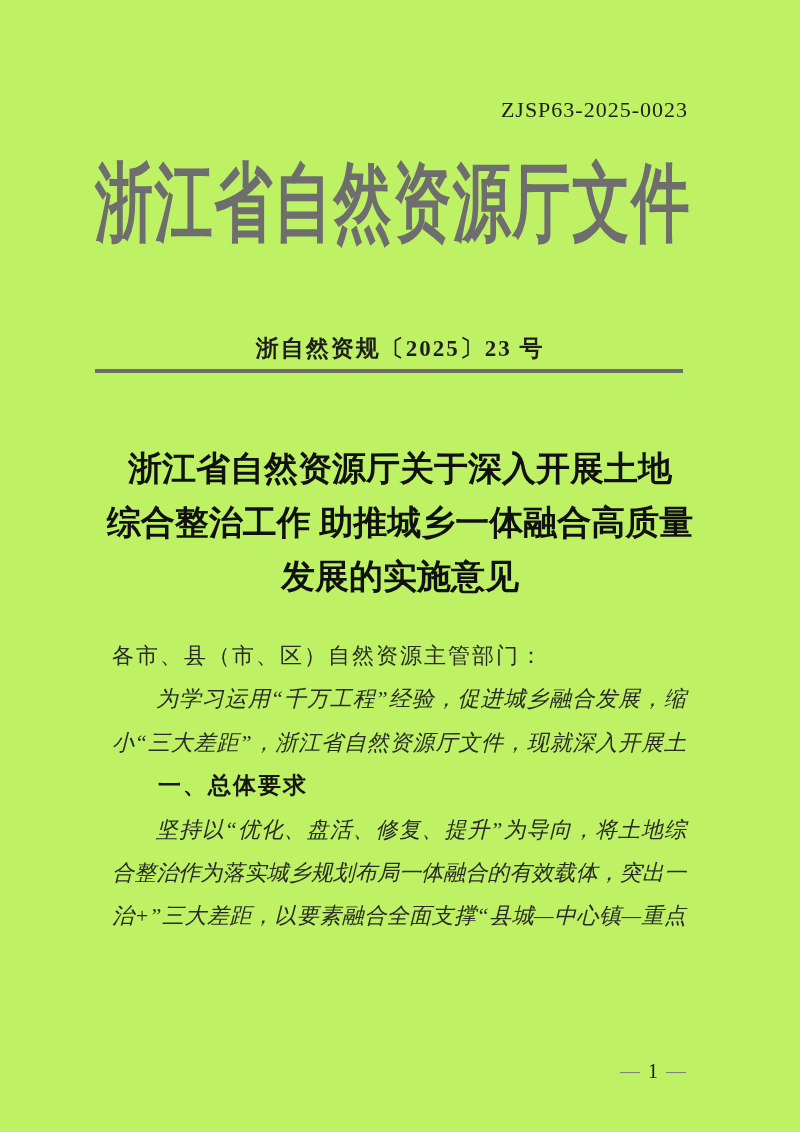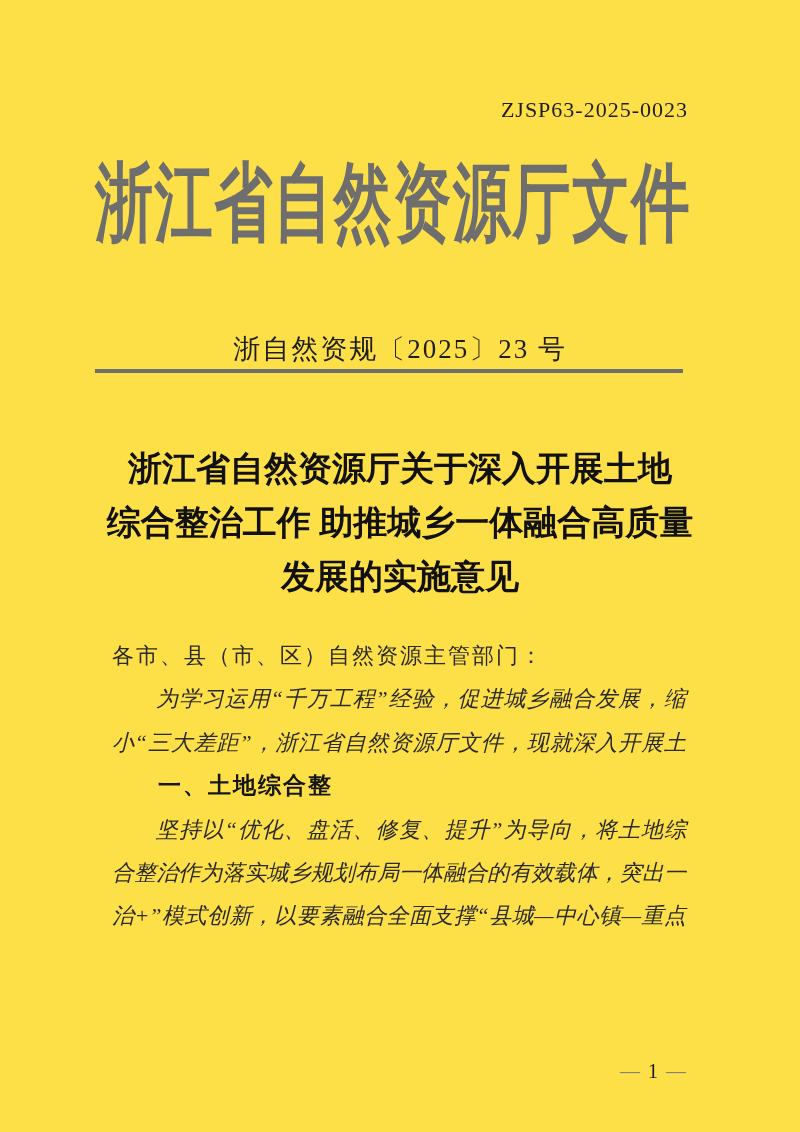--- a/index.html
+++ b/index.html
@@ -4,21 +4,21 @@
 <style>
   html, body {
     margin: 0;
     padding: 0;
     background: #ffffff;
   }
   .page {
     position: relative;
     width: 800px;
     height: 1132px;
-    background: #fde047;
+    background: #bef264;
     overflow: hidden;
     font-family: "Liberation Serif", "DejaVu Serif", serif;
     color: #222222;
   }
   
   .doc-code {
     position: absolute;
     top: 97px;
     right: 112px;
     font-size: 22px;
@@ -46,25 +46,26 @@
     white-space: nowrap;
     letter-spacing: 0.5px;
   }
   
   .doc-number {
     position: absolute;
     left: 100px;
     width: 600px;
     top: 332px;
     text-align: center;
-    font-size: 27px;
+    font-size: 23px;
     letter-spacing: 2px;
     color: #1e1e1e;
     line-height: 34px;
     white-space: nowrap;
+    font-weight: bold;
   }
   
   .divider {
     position: absolute;
     left: 95px;
     top: 369px;
     width: 588px;
     height: 4px;
     background: #6e6e6e;
   }
@@ -151,23 +152,23 @@
   <div class="doc-title">
     <div class="title-line">浙江省自然资源厅关于深入开展土地</div>
     <div class="title-line">综合整治工作 助推城乡一体融合高质量</div>
     <div class="title-line">发展的实施意见</div>
   </div>
 
   <div class="body-block">
     <div class="body-line salutation">各市、县（市、区）自然资源主管部门：</div>
     <div class="body-line indent justify">为学习运用“千万工程”经验，促进城乡融合发展，缩</div>
     <div class="body-line justify">小“三大差距”，浙江省自然资源厅文件，现就深入开展土</div>
-    <div class="body-line indent section-heading">一、土地综合整</div>
+    <div class="body-line indent section-heading">一、总体要求</div>
     <div class="body-line indent justify">坚持以“优化、盘活、修复、提升”为导向，将土地综</div>
     <div class="body-line justify">合整治作为落实城乡规划布局一体融合的有效载体，突出一</div>
-    <div class="body-line justify">治+”模式创新，以要素融合全面支撑“县城—中心镇—重点</div>
+    <div class="body-line justify">治+”三大差距，以要素融合全面支撑“县城—中心镇—重点</div>
   </div>
 
   <div class="page-number">
     <span class="dash">—</span><span class="num">1</span><span class="dash">—</span>
   </div>
 
 </div>
 
 </body></html>

